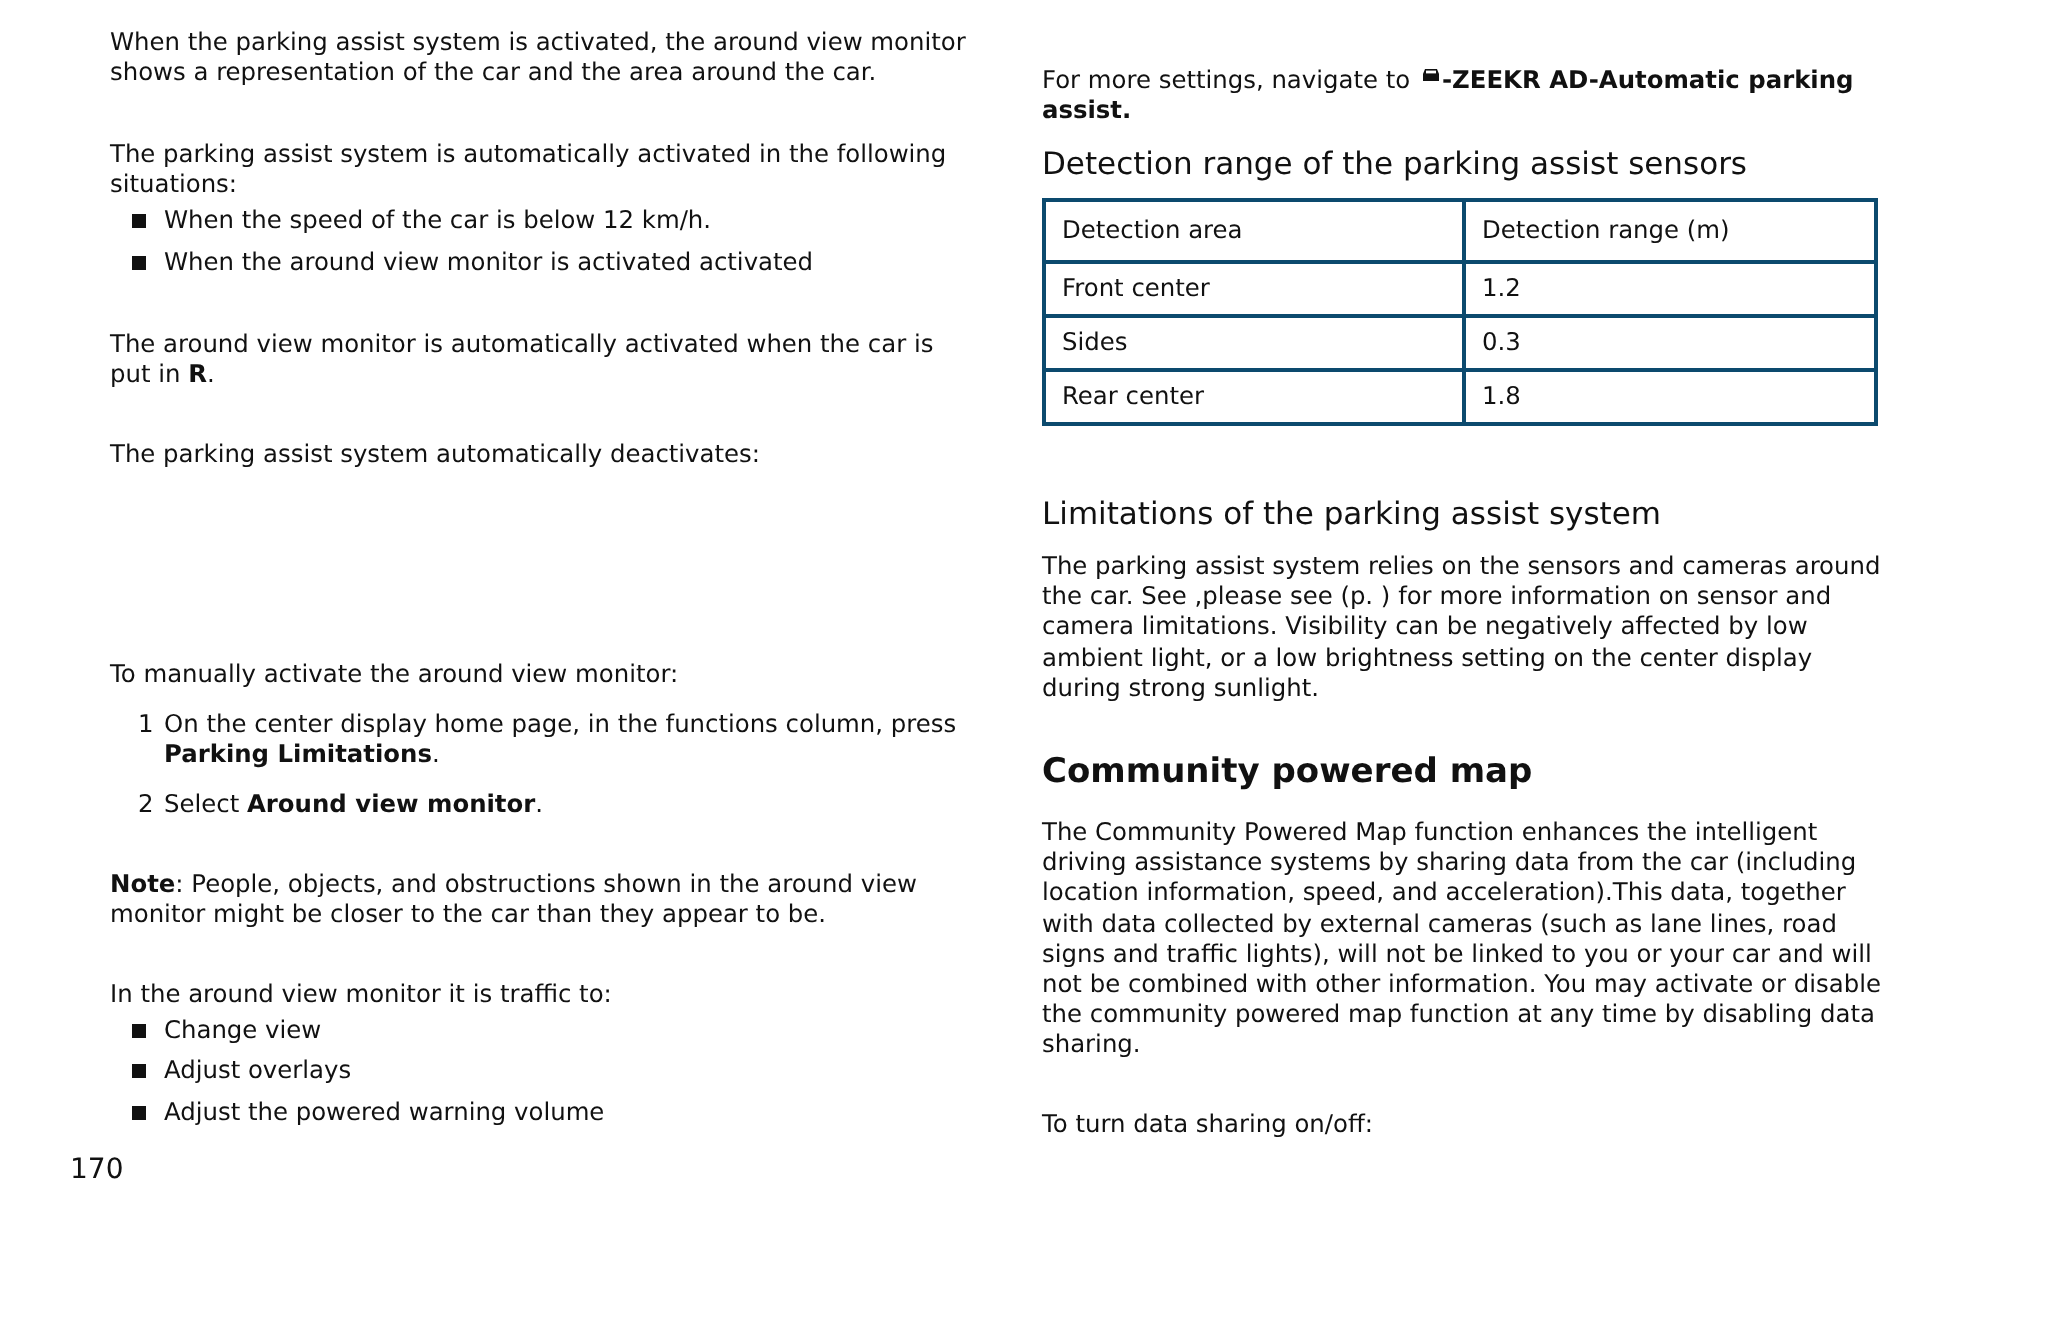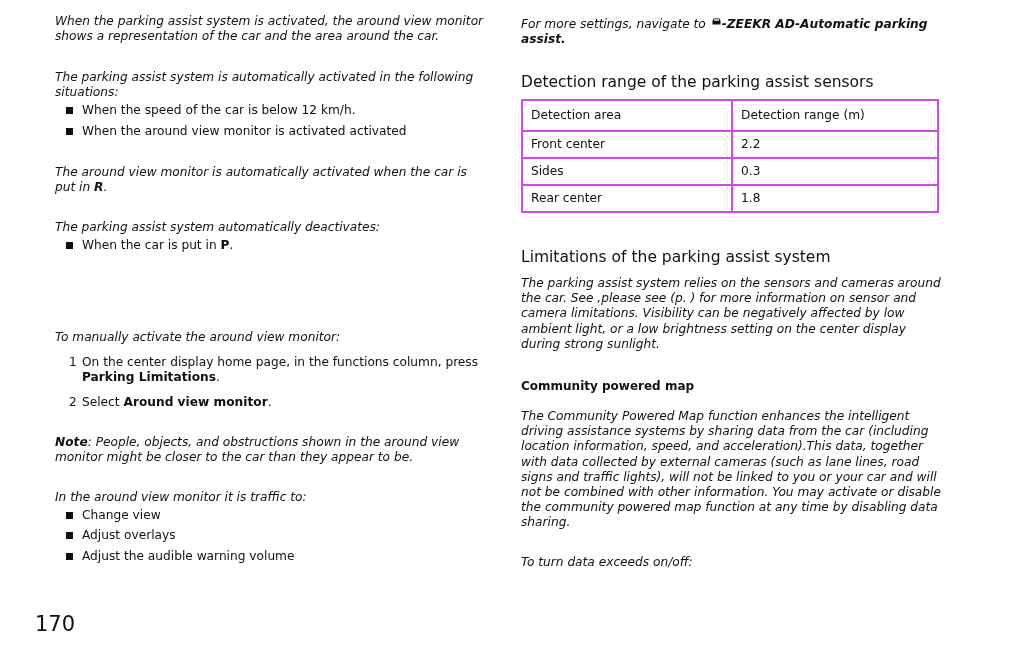--- a/index.html
+++ b/index.html
@@ -6,49 +6,49 @@
   body {
     width: 1024px; height: 668px; position: relative; overflow: hidden;
     font-family: "DejaVu Sans", "Liberation Sans", sans-serif;
     color: #111111;
     font-size: 12.2px;
     line-height: 15.2px;
   }
   .col { position: absolute; top: 0; }
   .col-left { left: 55px; width: 430px; }
   .col-right { left: 521px; width: 420px; }
-  p { margin: 0; font-style: italic; }
+  p { margin: 0; }
   b { font-weight: bold; }
   .abs { position: absolute; left: 0; right: 0; }
   ul.sq { list-style: none; margin: 0; padding: 0; }
   ul.sq li { position: relative; padding-left: 27px; margin-top: 5px; }
   ul.sq li:first-child { margin-top: 3px; }
   ul.sq li .bullet {
     position: absolute; left: 11px; top: 4px; width: 7px; height: 7px; background: #111;
   }
   ol.steps { list-style: none; margin: 0; padding: 0; }
   ol.steps li { position: relative; padding-left: 27px; margin-bottom: 9px; }
   ol.steps li .num { position: absolute; left: 14px; top: 0; }
   h2.sub {
     font-weight: normal; font-size: 15.5px; margin: 0; line-height: 20px;
   }
   h2.bold {
-    font-weight: bold; font-size: 12px; margin: 0; line-height: 20px;
+    font-weight: bold; font-size: 17px; margin: 0; line-height: 20px;
   }
   table.det {
     border-collapse: collapse; width: 418px;
     font-size: 12.2px;
   }
   table.det td {
-    border: 2px solid #d946ef; padding: 0 8px; height: 25px; vertical-align: middle;
+    border: 2px solid #0c4a6e; padding: 0 8px; height: 25px; vertical-align: middle;
   }
   table.det tr:first-child td { height: 29px; }
   table.det td.c1 { width: 192px; }
   .page-number {
-    position: absolute; left: 35px; top: 614px; font-size: 21px; line-height: 20px;
+    position: absolute; left: 35px; top: 575px; font-size: 14px; line-height: 20px;
   }
   .car-icon { display: inline-block; width: 9px; height: 7px; vertical-align: 3px; margin: 0 1px 0 2px; }
 </style>
 </head>
 <body>
 
 <div class="col col-left">
 
   <p class="abs" style="top:14px">When the parking assist system is activated, the around view monitor shows a representation of the car and the area around the car.</p>
 
@@ -58,76 +58,75 @@
       <li><span class="bullet"></span><span>When the speed of the car is below 12 km/h.</span></li>
       <li><span class="bullet"></span><span>When the around view monitor is activated activated</span></li>
     </ul>
   </div>
 
   <p class="abs" style="top:165px"><span>The around view monitor is automatically activated when the car is put in </span><b>R</b><span>.</span></p>
 
   <div class="abs" style="top:220px">
     <p>The parking assist system automatically deactivates:</p>
     <ul class="sq">
-      <li><span class="bullet"></span><span>When the car is put in </span><b>P</b><span>.</span></li>
     </ul>
   </div>
 
   <div class="abs" style="top:330px">
     <p>To manually activate the around view monitor:</p>
     <ol class="steps" style="margin-top:10px">
       <li><span class="num">1</span><span>On the center display home page, in the functions column, press </span><b>Parking Limitations</b><span>.</span></li>
       <li><span class="num">2</span><span>Select </span><b>Around view monitor</b><span>.</span></li>
     </ol>
   </div>
 
   <p class="abs" style="top:435px"><b>Note</b><span>: People, objects, and obstructions shown in the around view monitor might be closer to the car than they appear to be.</span></p>
 
   <div class="abs" style="top:490px">
     <p>In the around view monitor it is traffic to:</p>
     <ul class="sq">
       <li><span class="bullet"></span><span>Change view</span></li>
       <li><span class="bullet"></span><span>Adjust overlays</span></li>
-      <li><span class="bullet"></span><span>Adjust the audible warning volume</span></li>
+      <li><span class="bullet"></span><span>Adjust the powered warning volume</span></li>
     </ul>
   </div>
 </div>
 
 <div class="page-number">170</div>
 
 <div class="col col-right">
 
-  <p class="abs" style="top:17px"><span>For more settings, navigate to </span><svg class="car-icon" viewBox="0 0 9 7">
+  <p class="abs" style="top:33px"><span>For more settings, navigate to </span><svg class="car-icon" viewBox="0 0 9 7">
         <path d="M1.5 0.5 H7.5 L8.5 3 V6.5 H0.5 V3 Z" fill="#111"></path>
         <rect x="2" y="1.3" width="5" height="1.4" fill="#fff"></rect>
       </svg><b>-ZEEKR AD-Automatic parking assist</b><b>.</b></p>
 
   <h2 class="sub abs" style="top:72px">Detection range of the parking assist sensors</h2>
 
   <table class="det abs" style="top:99px; left:0">
     <tbody>
         <tr>
       <td class="c1">Detection area</td>
       <td>Detection range (m)</td>
     </tr>
     <tr>
       <td class="c1">Front center</td>
-      <td>2.2</td>
+      <td>1.2</td>
     </tr>
     <tr>
       <td class="c1">Sides</td>
       <td>0.3</td>
     </tr>
     <tr>
       <td class="c1">Rear center</td>
       <td>1.8</td>
     </tr>
   </tbody>
     </table>
 
   <h2 class="sub abs" style="top:247px">Limitations of the parking assist system</h2>
   <p class="abs" style="top:276px">The parking assist system relies on the sensors and cameras around the car. See ,please see (p. ) for more information on sensor and camera limitations. Visibility can be negatively affected by low ambient light, or a low brightness setting on the center display during strong sunlight.</p>
 
   <h2 class="bold abs" style="top:376px">Community powered map</h2>
   <p class="abs" style="top:409px">The Community Powered Map function enhances the intelligent driving assistance systems by sharing data from the car (including location information, speed, and acceleration).This data, together with data collected by external cameras (such as lane lines, road signs and traffic lights), will not be linked to you or your car and will not be combined with other information. You may activate or disable the community powered map function at any time by disabling data sharing.</p>
 
-  <p class="abs" style="top:555px">To turn data exceeds on/off:</p>
+  <p class="abs" style="top:555px">To turn data sharing on/off:</p>
 </div>
 
 </body></html>

